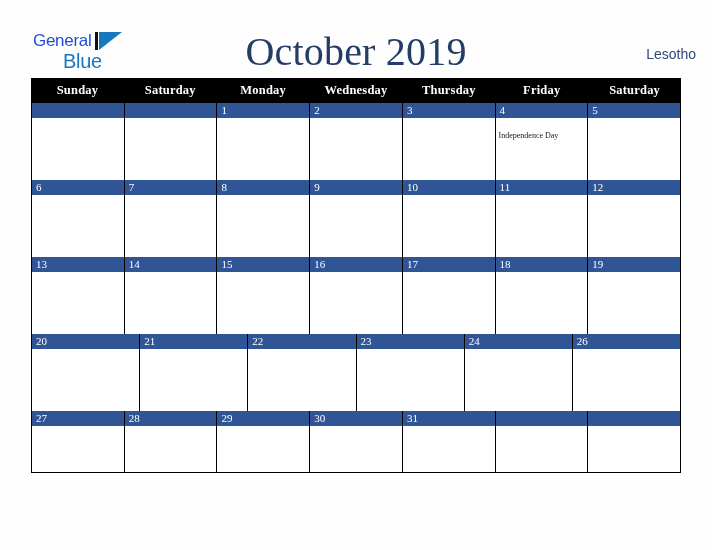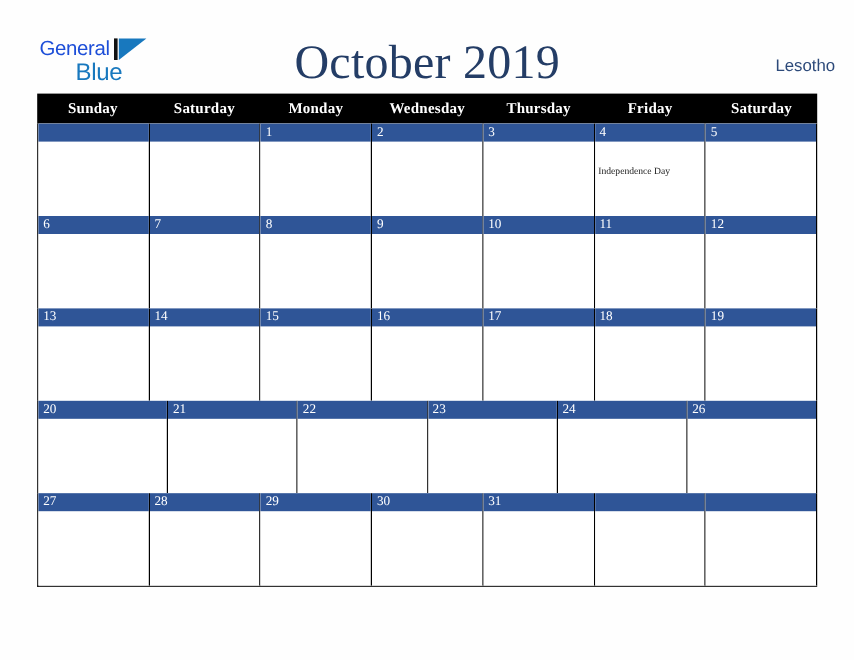--- a/index.html
+++ b/index.html
@@ -118,21 +118,21 @@
 
   .week-row {
     display: flex;
     width: 650px;
     height: 77px;
     border-left: 1.3px solid #000000;
     box-sizing: border-box;
   }
   .week-row:last-child {
     border-bottom: 1.3px solid #000000;
-    height: 78px;
+    height: 62px;
   }
 
   .day-cell {
     flex: 1 1 0;
     box-sizing: border-box;
     border-right: 1.3px solid #000000;
     background: #ffffff;
     display: flex;
     flex-direction: column;
     min-width: 0;
@@ -147,21 +147,21 @@
     flex: 0 0 auto;
   }
   .day-number {
     color: #ffffff;
     font-family: "Liberation Serif", serif;
     font-size: 11px;
     line-height: 11px;
   }
   .day-body {
     flex: 1 1 auto;
-    padding: 14px 3px 0 3px;
+    padding: 6px 3px 0 3px;
     overflow: hidden;
   }
   .event-text {
     font-family: "Liberation Serif", serif;
     font-size: 8px;
     line-height: 10px;
     color: #1a1a1a;
     white-space: nowrap;
   }
 </style>

